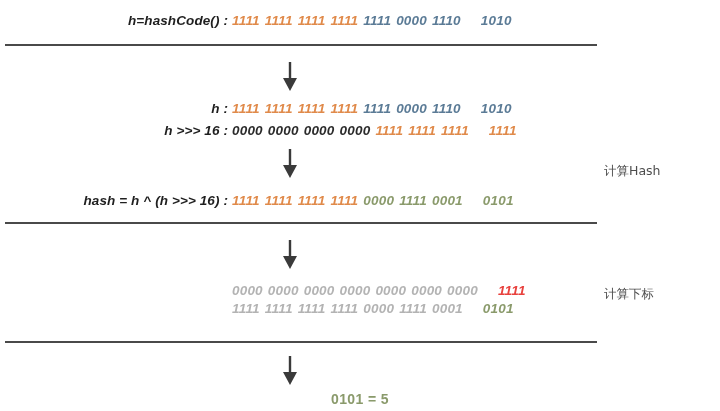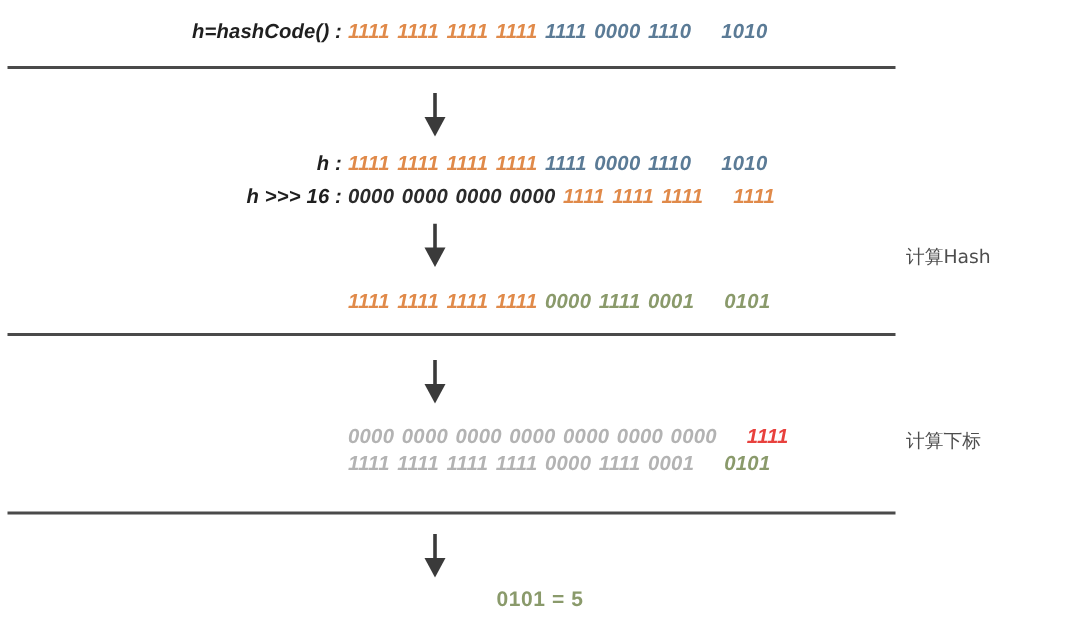--- a/index.html
+++ b/index.html
@@ -140,20 +140,23 @@
 
   <div class="anno" style="top:122px;margin-top:41px;">计算Hash</div>
 
   <div class="arrow" style="left:279px; top:149px;">
     <svg width="22" height="30" viewBox="0 0 22 30" aria-hidden="true">
       <line x1="11" y1="0" x2="11" y2="18" stroke="#3a3a3a" stroke-width="2.4"></line>
       <polygon points="4,16 18,16 11,29" fill="#3a3a3a"></polygon>
     </svg>
   </div>
 
+  <div class="row" style="left:0; top:191px; width:228px;">
+    <span class="label">hash = h ^ (h &gt;&gt;&gt; 16) :</span>
+  </div>
   <div class="row" style="left:0; top:191px; width:720px;">
     <span class="bits"><span class="grp c-orange">1111</span><span class="grp c-orange">1111</span><span class="grp c-orange">1111</span><span class="grp c-orange">1111</span><span class="grp c-olive">0000</span><span class="grp c-olive">1111</span><span class="grp c-olive">0001</span><span class="grp c-olive">0101</span></span>
   </div>
 
   <div class="divider" style="top:222px;"></div>
 
   <div class="arrow" style="left:279px; top:240px;">
     <svg width="22" height="30" viewBox="0 0 22 30" aria-hidden="true">
       <line x1="11" y1="0" x2="11" y2="18" stroke="#3a3a3a" stroke-width="2.4"></line>
       <polygon points="4,16 18,16 11,29" fill="#3a3a3a"></polygon>

